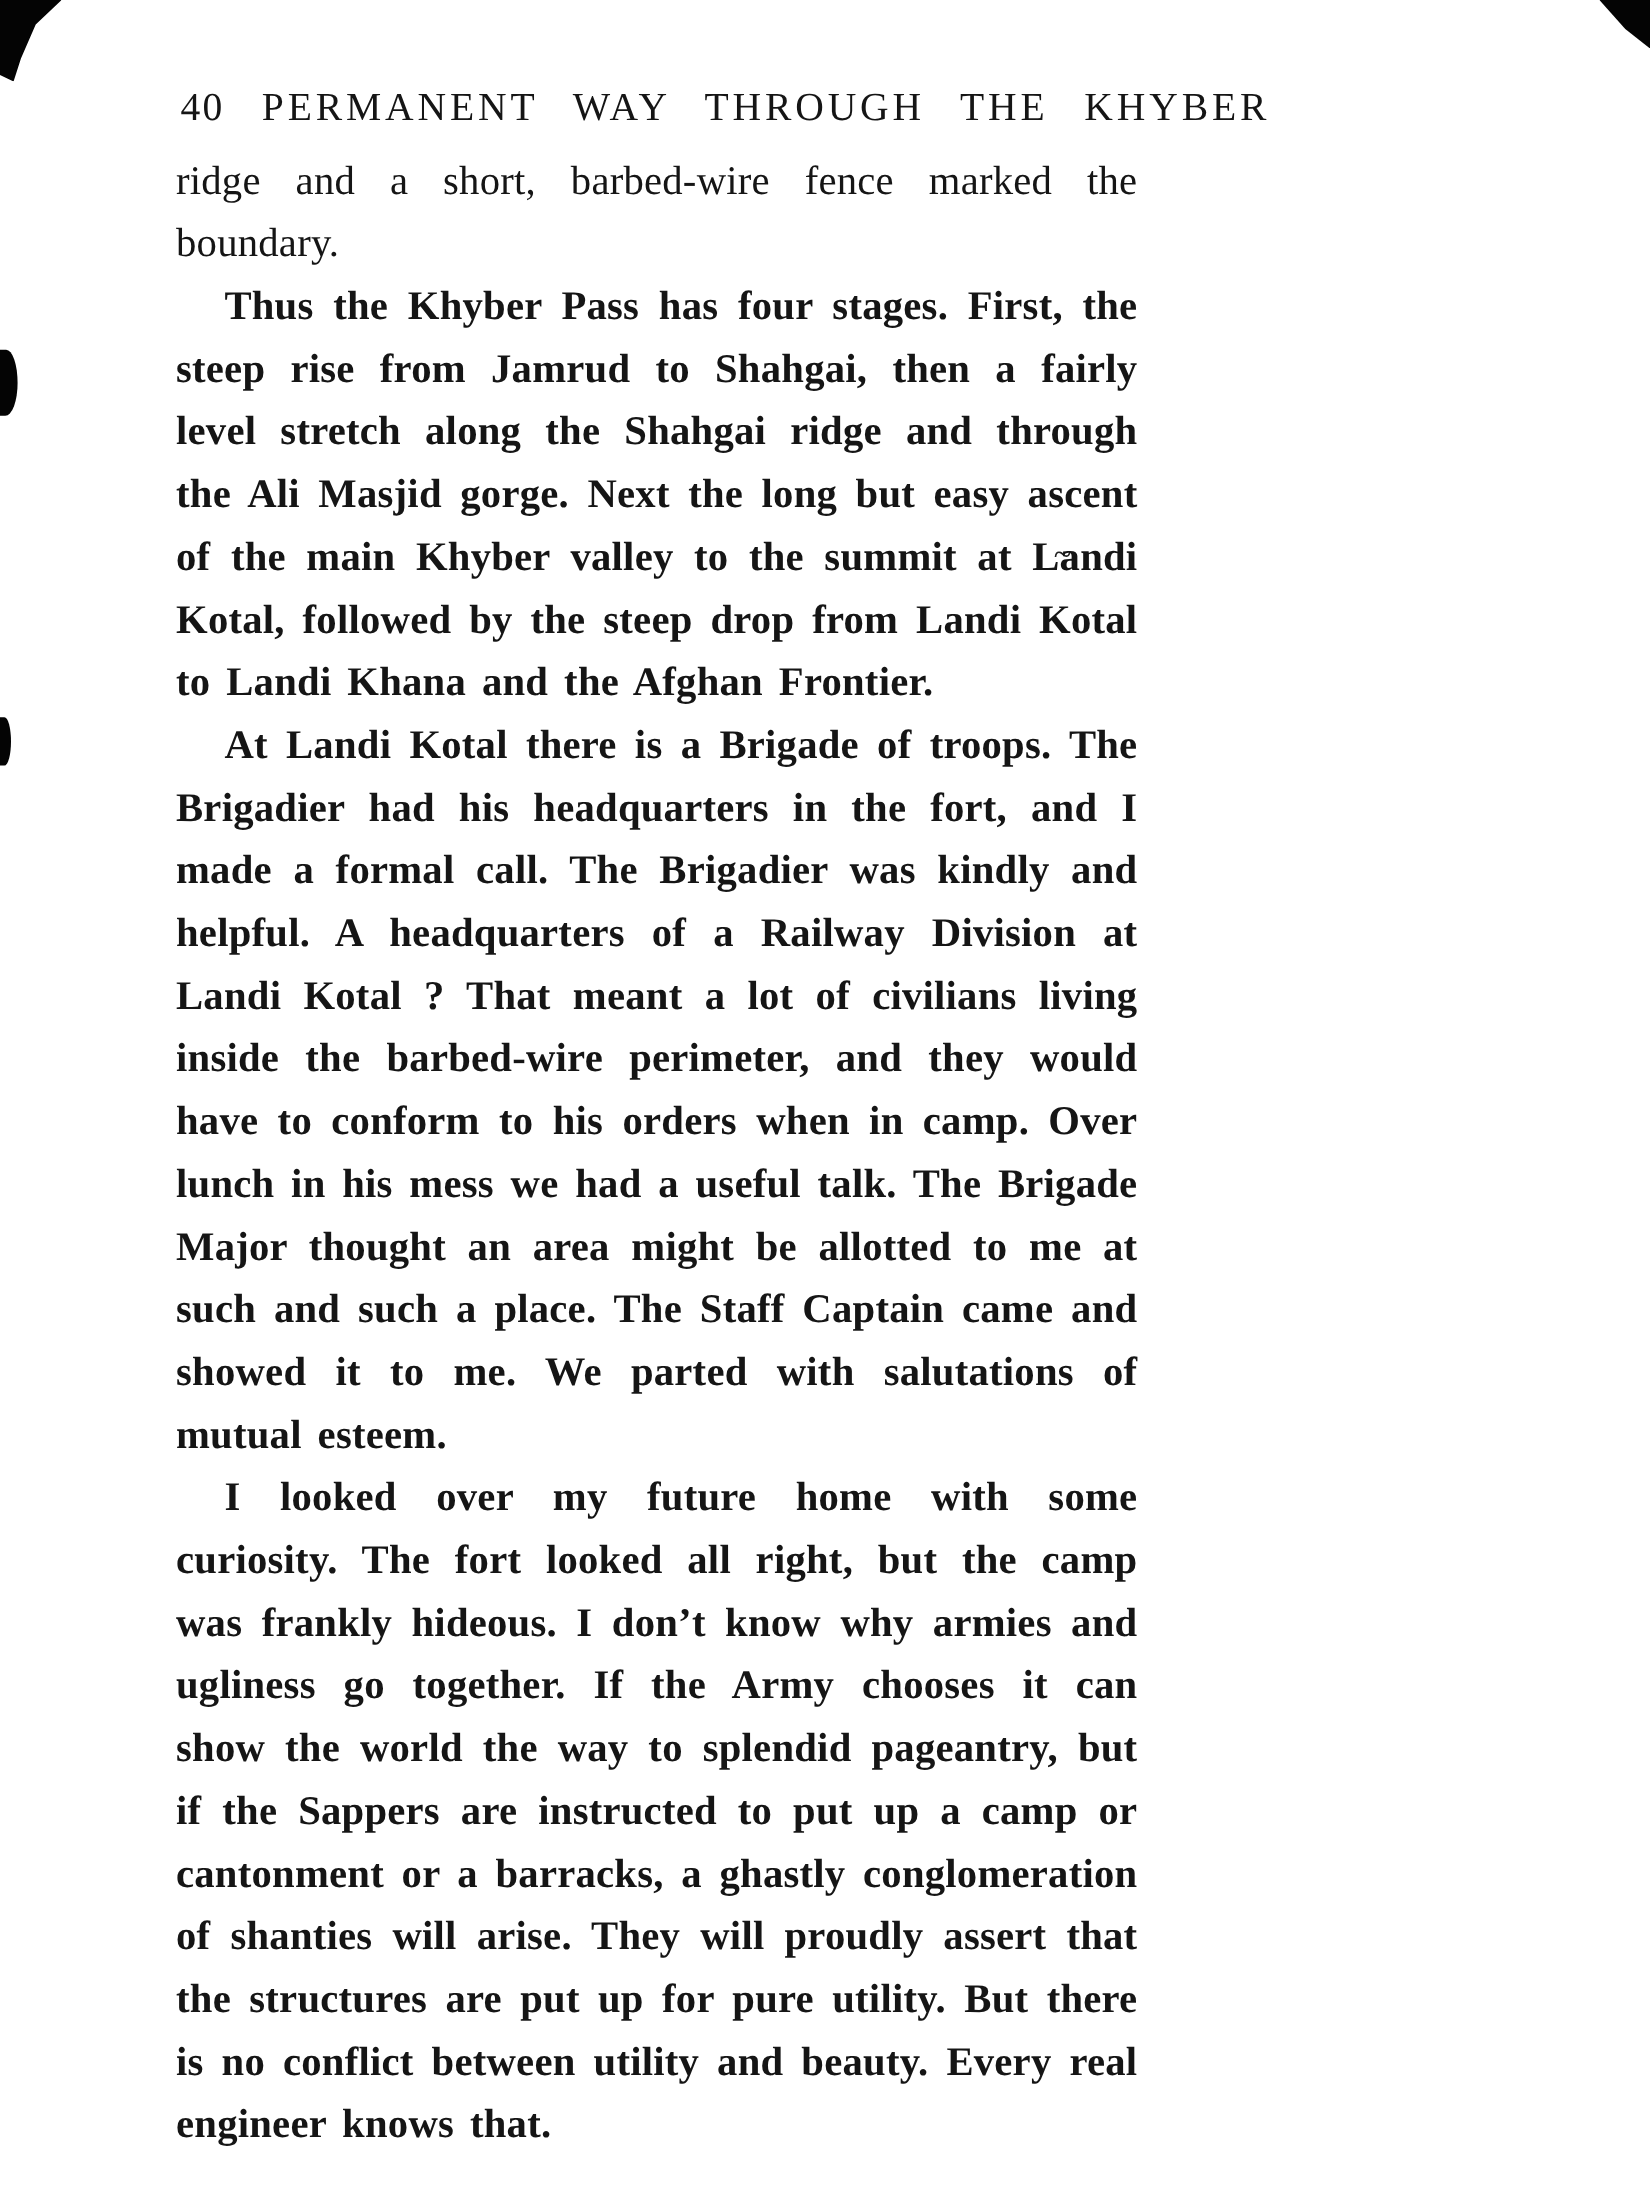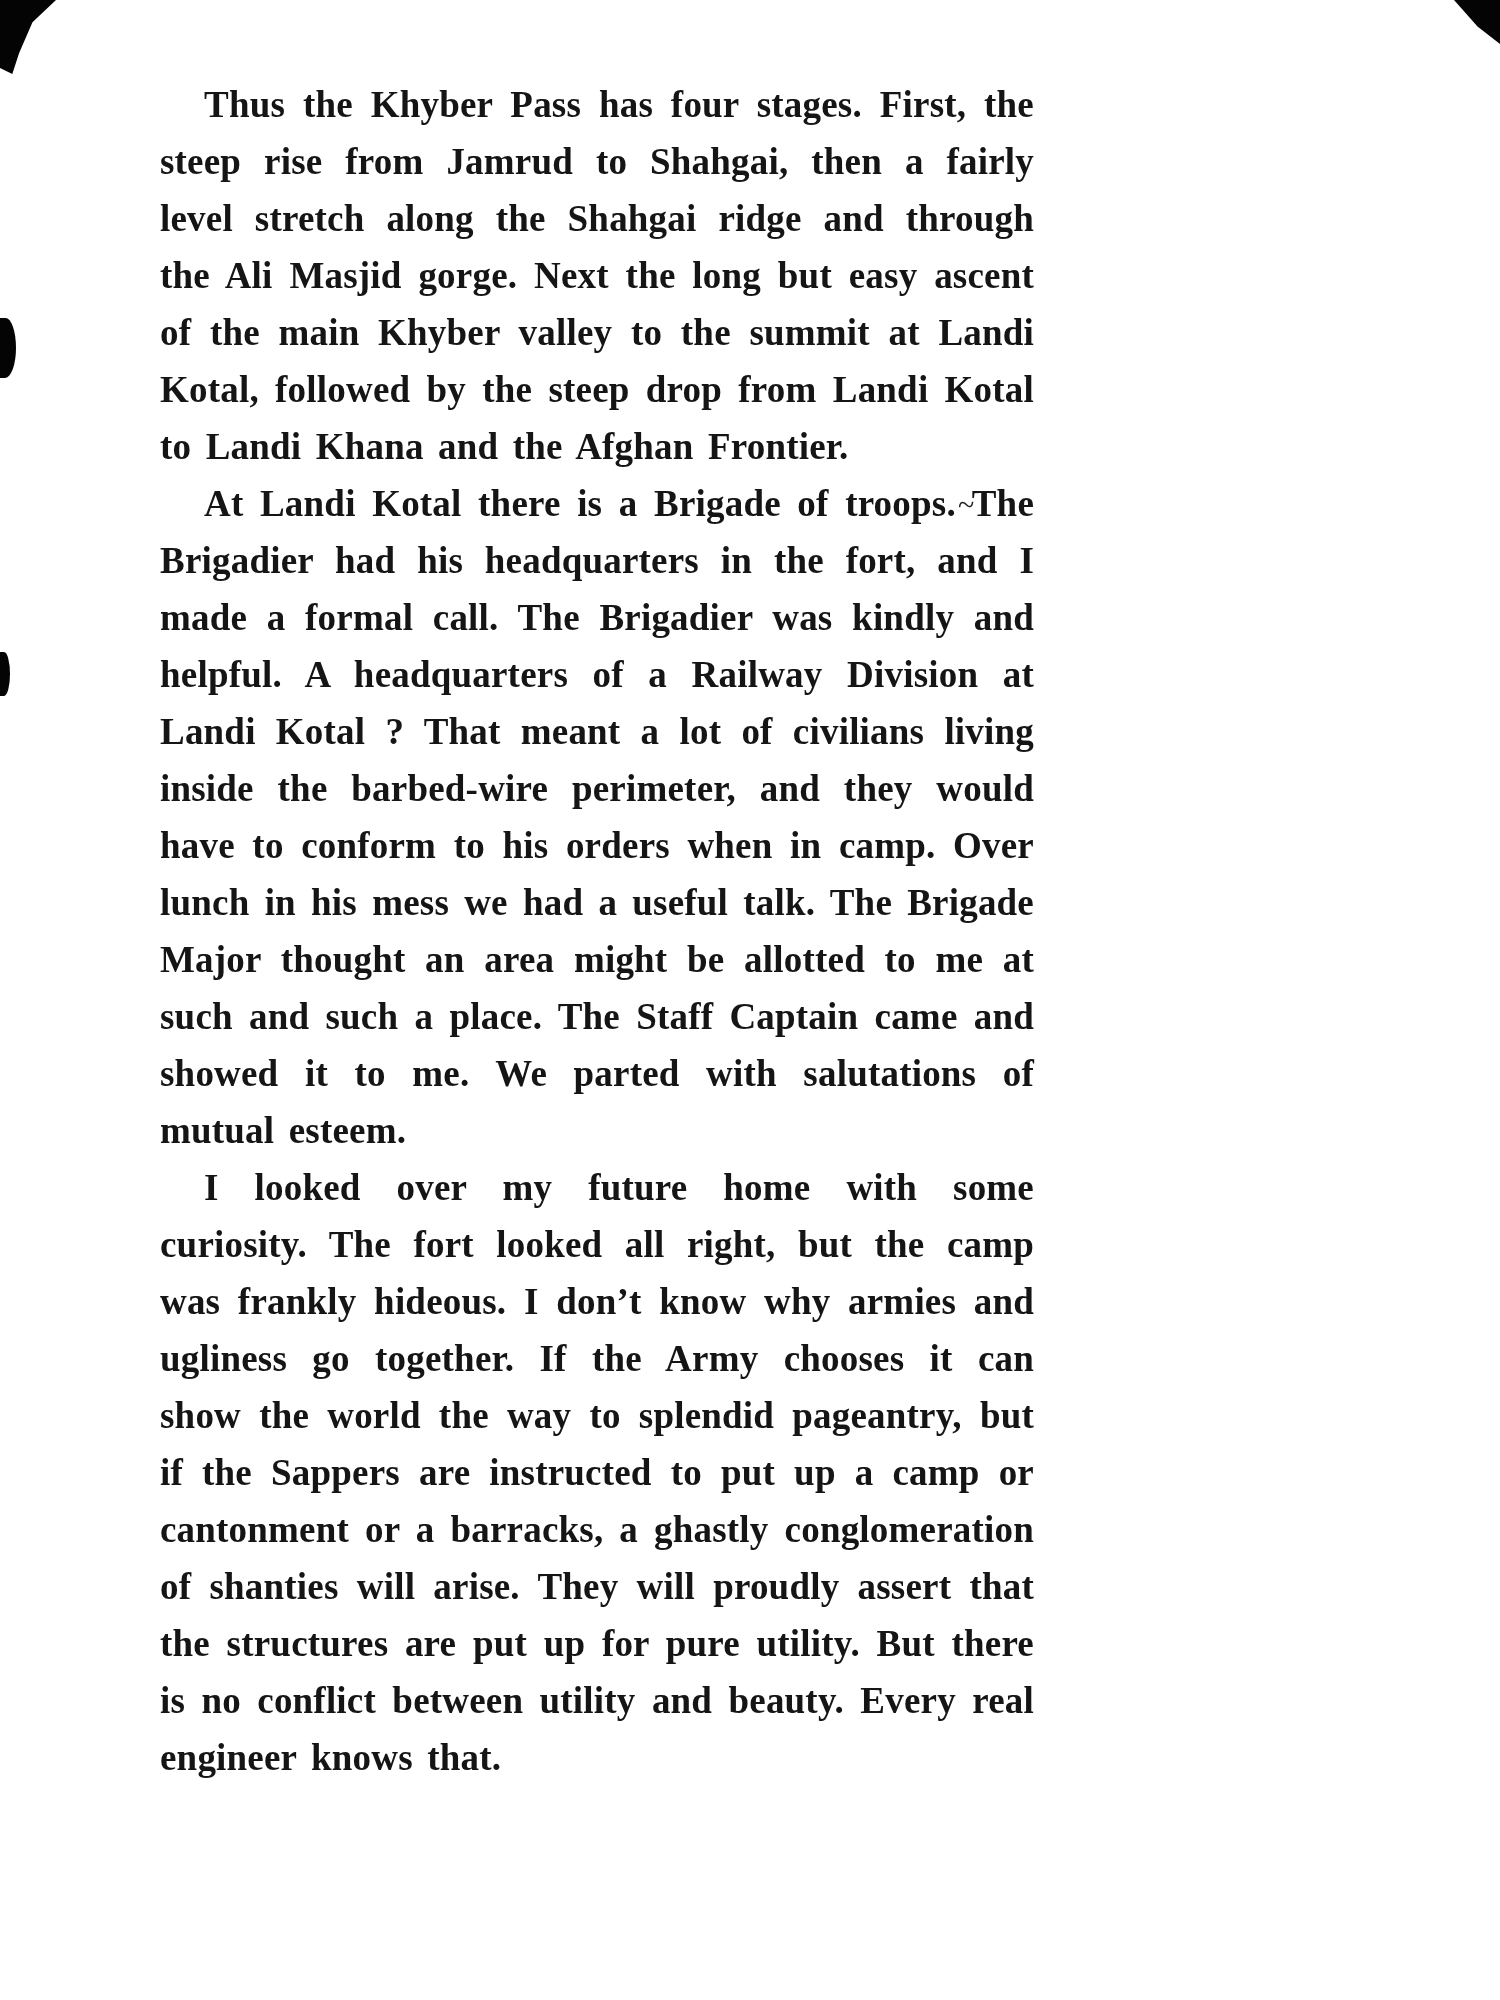--- a/index.html
+++ b/index.html
@@ -99,21 +99,26 @@
 <div class="page">
 
   <div class="scan-artifact art-tl"></div>
   <div class="scan-artifact art-tr"></div>
   <div class="scan-artifact art-le1"></div>
   <div class="scan-artifact art-le2"></div>
   <div class="art-squiggle"></div>
 
   <div class="text-block">
 
+    <div class="running-head">
+      <span class="page-num">40</span>
+      <span class="head-title">PERMANENT WAY THROUGH THE KHYBER</span>
+    </div>
 
+    <p class="para">ridge and a short, barbed-wire fence marked the boundary.</p>
 
     <p class="para indent">Thus the Khyber Pass has four stages.  First, the steep rise from Jamrud to Shahgai, then a fairly level stretch along the Shahgai ridge and through the Ali Masjid gorge.  Next the long but easy ascent of the main Khyber valley to the summit at Landi Kotal, followed by the steep drop from Landi Kotal to Landi Khana and the Afghan Frontier.</p>
 
     <p class="para indent">At Landi Kotal there is a Brigade of troops.  The Brigadier had his headquarters in the fort, and I made a formal call.  The Brigadier was kindly and helpful.  A headquarters of a Railway Division at Landi Kotal ? That meant a lot of civilians living inside the barbed-wire perimeter, and they would have to conform to his orders when in camp.  Over lunch in his mess we had a useful talk.  The Brigade Major thought an area might be allotted to me at such and such a place.  The Staff Captain came and showed it to me.  We parted with salutations of mutual esteem.</p>
 
     <p class="para indent">I looked over my future home with some curiosity. The fort looked all right, but the camp was frankly hideous.  I don’t know why armies and ugliness go together.  If the Army chooses it can show the world the way to splendid pageantry, but if the Sappers are instructed to put up a camp or cantonment or a barracks, a ghastly conglomeration of shanties will arise.  They will proudly assert that the structures are put up for pure utility.  But there is no conflict between utility and beauty.  Every real engineer knows that.</p>
 
   </div>
 </div>
 

